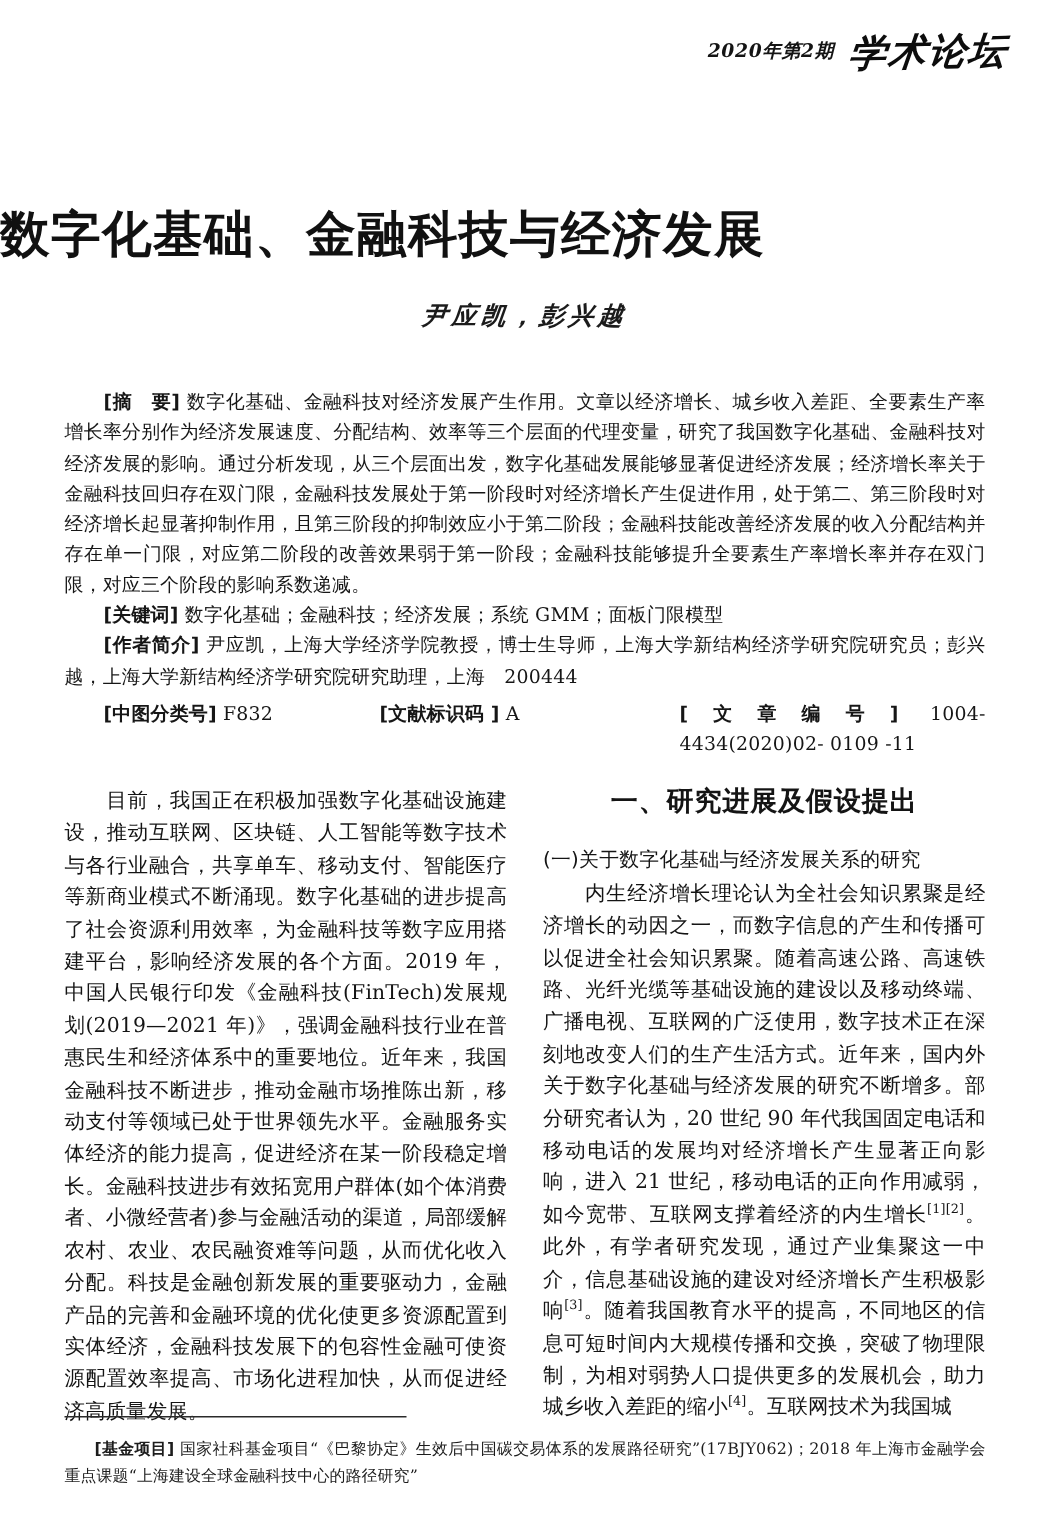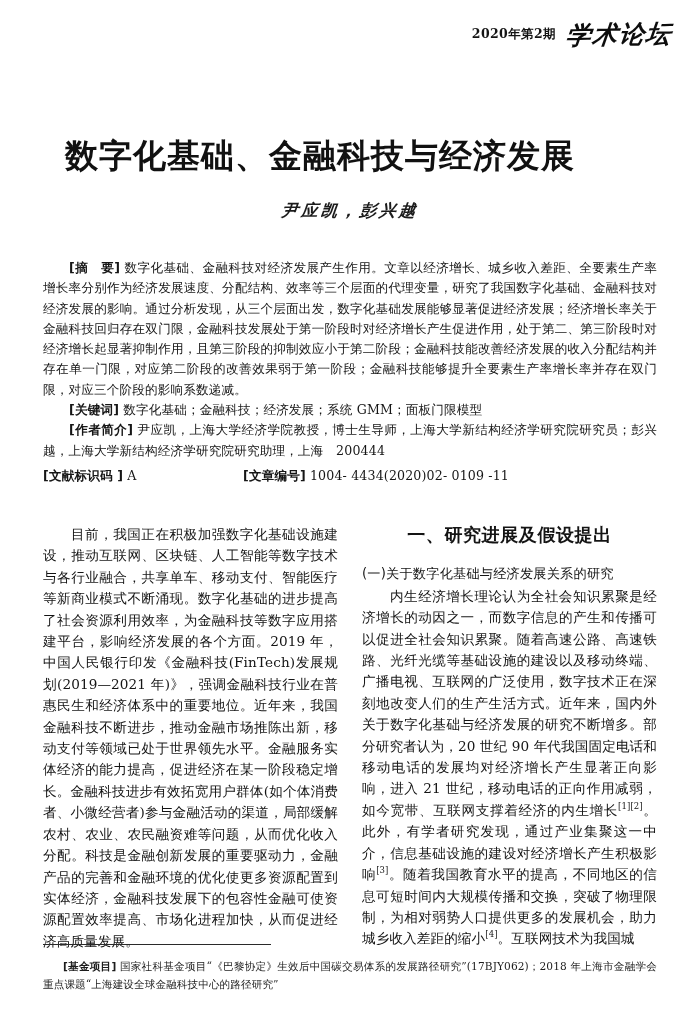--- a/index.html
+++ b/index.html
@@ -34,40 +34,41 @@
     gap: 10px;
   }
   .runhead-issue {
     font-family: "DejaVu Serif", "Liberation Serif", serif;
     font-size: 12.5px;
     font-weight: 700;
     letter-spacing: 0.4px;
     color: #141414;
     padding-bottom: 4px;
     white-space: nowrap;
+    font-style: italic;
   }
   .runhead-logo {
     font-family: "DejaVu Serif", "Liberation Serif", serif;
     font-size: 25px;
     font-weight: 700;
     font-style: italic;
     color: #0d0d0d;
     letter-spacing: 1.5px;
     transform: skewX(-7deg) rotate(-1.2deg);
     white-space: nowrap;
     line-height: 1;
   }
 
   
   .title {
     position: absolute;
     top: 112px;
     left: 0;
     width: 640px;
-    text-align: center;
+    text-align: left;
     font-family: "DejaVu Sans", "Liberation Sans", sans-serif;
     font-size: 33px;
     font-weight: 700;
     letter-spacing: 1px;
     color: #111111;
   }
 
   .authors {
     position: absolute;
     top: 200px;
@@ -210,20 +211,21 @@
 
   <div class="front">
 
     <p class="abstract"><span class="lbl">[摘　要]</span> <span>数字化基础、金融科技对经济发展产生作用。文章以经济增长、城乡收入差距、全要素生产率增长率分别作为经济发展速度、分配结构、效率等三个层面的代理变量，研究了我国数字化基础、金融科技对经济发展的影响。通过分析发现，从三个层面出发，数字化基础发展能够显著促进经济发展；经济增长率关于金融科技回归存在双门限，金融科技发展处于第一阶段时对经济增长产生促进作用，处于第二、第三阶段时对经济增长起显著抑制作用，且第三阶段的抑制效应小于第二阶段；金融科技能改善经济发展的收入分配结构并存在单一门限，对应第二阶段的改善效果弱于第一阶段；金融科技能够提升全要素生产率增长率并存在双门限，对应三个阶段的影响系数递减。</span></p>
 
     <p class="kw"><span class="lbl">[关键词]</span> <span>数字化基础；金融科技；经济发展；系统 GMM；面板门限模型</span></p>
 
     <p class="bio"><span class="lbl">[作者简介]</span> <span>尹应凯，上海大学经济学院教授，博士生导师，上海大学新结构经济学研究院研究员；彭兴越，上海大学新结构经济学研究院研究助理，上海　200444</span></p>
 
     <div class="codes">
+      <div class="c1"><span class="lbl">[中图分类号]</span> <span>F832</span></div>
       <div class="c2"><span class="lbl">[文献标识码 ]</span> <span>A</span></div>
       <div class="c3"><span class="lbl">[文章编号]</span> <span>1004- 4434(2020)02- 0109 -11</span></div>
     </div>
 
   </div>
 
   <div class="columns">
 
     <div class="col">
       <p>目前，我国正在积极加强数字化基础设施建设，推动互联网、区块链、人工智能等数字技术与各行业融合，共享单车、移动支付、智能医疗等新商业模式不断涌现。数字化基础的进步提高了社会资源利用效率，为金融科技等数字应用搭建平台，影响经济发展的各个方面。2019 年，中国人民银行印发《金融科技(FinTech)发展规划(2019—2021 年)》，强调金融科技行业在普惠民生和经济体系中的重要地位。近年来，我国金融科技不断进步，推动金融市场推陈出新，移动支付等领域已处于世界领先水平。金融服务实体经济的能力提高，促进经济在某一阶段稳定增长。金融科技进步有效拓宽用户群体(如个体消费者、小微经营者)参与金融活动的渠道，局部缓解农村、农业、农民融资难等问题，从而优化收入分配。科技是金融创新发展的重要驱动力，金融产品的完善和金融环境的优化使更多资源配置到实体经济，金融科技发展下的包容性金融可使资源配置效率提高、市场化进程加快，从而促进经济高质量发展。</p>

